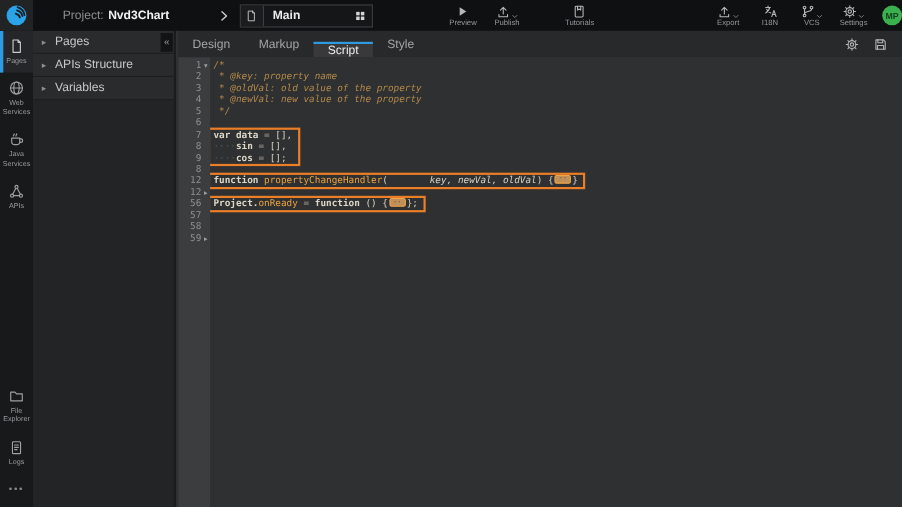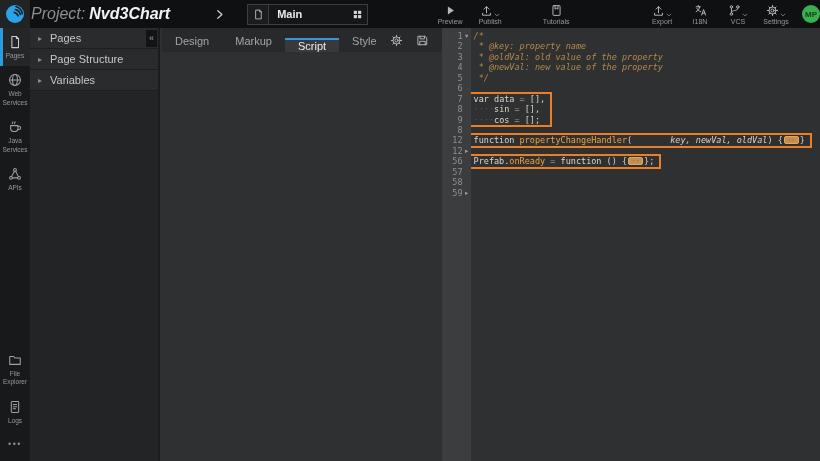--- a/index.html
+++ b/index.html
@@ -4,25 +4,25 @@
 <style>
   * { margin:0; padding:0; box-sizing:border-box; }
   html,body { width:820px; height:461px; overflow:hidden; background:#2f3032;
     font-family:"Liberation Sans", sans-serif; -webkit-font-smoothing:antialiased; }
 
   
   #topbar { position:absolute; left:0; top:0; width:820px; height:28px;
     background:#0f1012; display:flex; align-items:center; z-index:5; }
   #logo-cell { width:30px; height:28px; background:#212325; display:flex;
     align-items:center; justify-content:center; flex:0 0 auto; }
-  #project { margin-left:1px; font-size:16px; white-space:nowrap;font-style:italic; }
+  #project { margin-left:27px; font-size:11px; white-space:nowrap; }
   #project .plabel { color:#8b8d8f; }
   #project .pname  { color:#f2f2f2; font-weight:bold; margin-left:4px; }
   #crumb-chev { margin-left:44px; color:#cfd0d2; display:flex; align-items:center; }
-  #page-selector { margin-left:22px; width:121px; height:21px; background:#151617;
+  #page-selector { margin-left:9px; width:121px; height:21px; background:#151617;
     border:1px solid #3c3e41; display:flex; align-items:center; }
   #page-selector .icell { width:21px; height:100%; border-right:1px solid #3c3e41;
     display:flex; align-items:center; justify-content:center; color:#c9cacc; background:#1b1c1e; }
   #page-selector .slabel { margin-left:8px; font-size:11px; font-weight:bold; color:#ececec; flex:1; }
   #page-selector .gcell { width:20px; display:flex; align-items:center; justify-content:center; color:#d5d6d8; }
 
   #actions-left  { margin-left:68px; display:flex; align-items:center; gap:12px; }
   #actions-right { margin-left:auto; display:flex; align-items:center; gap:10px; padding-right:8px; }
   .tb-btn { display:flex; flex-direction:column; align-items:center; justify-content:center;
     min-width:28px; height:28px; color:#b6b7b9; cursor:pointer; }
@@ -51,21 +51,21 @@
     background:#232425; border-right:2px solid #1b1c1d; z-index:3; }
   .sb-row { height:21px; background:#2a2b2d; border-bottom:1px solid #1d1e1f;
     display:flex; align-items:center; cursor:pointer; }
   .sb-caret { width:20px; text-align:center; font-size:8px; color:#8d8e90; }
   .sb-label { font-size:11px; color:#c6c7c9; }
   .sb-collapse { margin-left:auto; margin-right:1px; width:11px; height:17px; background:#121314;
     color:#a3a4a6; font-size:9px; display:flex; align-items:center; justify-content:center; cursor:pointer; }
 
   
   #editor { position:absolute; left:162px; top:28px; right:0; bottom:0;
-    display:flex; flex-direction:row; }
+    display:flex; flex-direction:column; }
   #tabbar { height:24px; background:#28292b; display:flex; align-items:stretch; flex:0 0 auto; }
   .tab { padding:0 13px; display:flex; align-items:center; font-size:11px; color:#a4a5a7;
     border-top:2px solid transparent; cursor:pointer; }
   .tab.active { background:#39393b; color:#ececec; border-top-color:#2f9ae0;margin-top:10px; }
   #tabbar-icons { margin-left:auto; display:flex; align-items:center; gap:13px;
     padding-right:13px; color:#b4b5b7; }
   #tabbar-icons .icw { cursor:pointer; display:flex; }
 
   #editor-body { flex:1; display:flex; background:#2f3032; overflow:hidden; }
   #gutter { width:29px; background:#3c3d3f; padding-top:3px; flex:0 0 auto; }
@@ -73,21 +73,21 @@
 
   .gl { height:10.45px; line-height:10.45px; display:flex; justify-content:flex-end;
     font-family:"DejaVu Sans Mono", monospace; font-size:8.5px; color:#8f9093; }
   .gl .n { text-align:right; }
   .gl .f { width:8px; font-size:6.5px; color:#9b9c9e; text-align:center;
     font-family:"DejaVu Sans", sans-serif; cursor:pointer; }
 
   .cl { height:10.45px; line-height:10.45px; white-space:pre;
     font-family:"DejaVu Sans Mono", monospace; font-size:8.5px; color:#d8d2c4; padding-left:3px; }
   .com   { color:#b3894a; font-style:italic; }
-  .kw    { color:#ded7c8; font-weight:normal; }
+  .kw    { color:#ded7c8; font-weight:bold; }
   .op    { color:#9a948a; }
   .p     { color:#d8d2c4; }
   .fn    { color:#eda33f; }
   .param { color:#d8d2c4; font-style:italic;padding-left:38px; }
   .ws    { color:rgba(216,210,196,0.22); }
   .pill  { display:inline-block; width:15px; height:8px; background:#c0905a;
     border:1px solid #f0a445; border-radius:2px; vertical-align:middle; margin:0 1px;
     color:#6b4413; font-size:6px; line-height:6px; text-align:center; overflow:hidden;
     position:relative; top:-1px; cursor:pointer; }
   .hlbox { outline:2px solid #ea7f27; width:fit-content; min-width:24px; padding-right:5px; }
@@ -300,21 +300,21 @@
   </div>
 
 <div id="sidebar">
     <div class="sb-row">
       <span class="sb-caret">▸</span>
       <span class="sb-label">Pages</span>
       <span class="sb-collapse">«</span>
     </div>
     <div class="sb-row">
       <span class="sb-caret">▸</span>
-      <span class="sb-label">Page Structure</span>
+      <span class="sb-label">APIs Structure</span>
     </div>
     <div class="sb-row">
       <span class="sb-caret">▸</span>
       <span class="sb-label">Variables</span>
     </div>
   </div>
 
 <div id="editor">
   <div id="tabbar">
     <div id="tabs" style="display:flex">
@@ -417,17 +417,17 @@
           <div class="cl"><span class="kw">var</span><span class="p"> </span><span class="kw">data</span><span class="op"> = </span><span class="p">[],</span></div>
           <div class="cl"><span class="ws">····</span><span class="kw">sin</span><span class="op"> = </span><span class="p">[],</span></div>
           <div class="cl"><span class="ws">····</span><span class="kw">cos</span><span class="op"> = </span><span class="p">[];</span></div>
         </div>
         <div class="cl"></div>
         <div class="hlbox">
           <div class="cl"><span class="kw">function</span><span class="p"> </span><span class="fn">propertyChangeHandler</span><span class="p">(</span><span class="param">key, newVal, oldVal</span><span class="p">) {</span><span class="pill">··</span><span class="p">}</span></div>
         </div>
         <div class="cl"></div>
         <div class="hlbox">
-          <div class="cl"><span class="kw">Prefab.</span><span class="fn">onReady</span><span class="op"> = </span><span class="kw">function</span><span class="p"> () {</span><span class="pill">··</span><span class="p">};</span></div>
+          <div class="cl"><span class="kw">Project.</span><span class="fn">onReady</span><span class="op"> = </span><span class="kw">function</span><span class="p"> () {</span><span class="pill">··</span><span class="p">};</span></div>
         </div>
       </div>
   </div>
 </div>
 
 </body></html>

